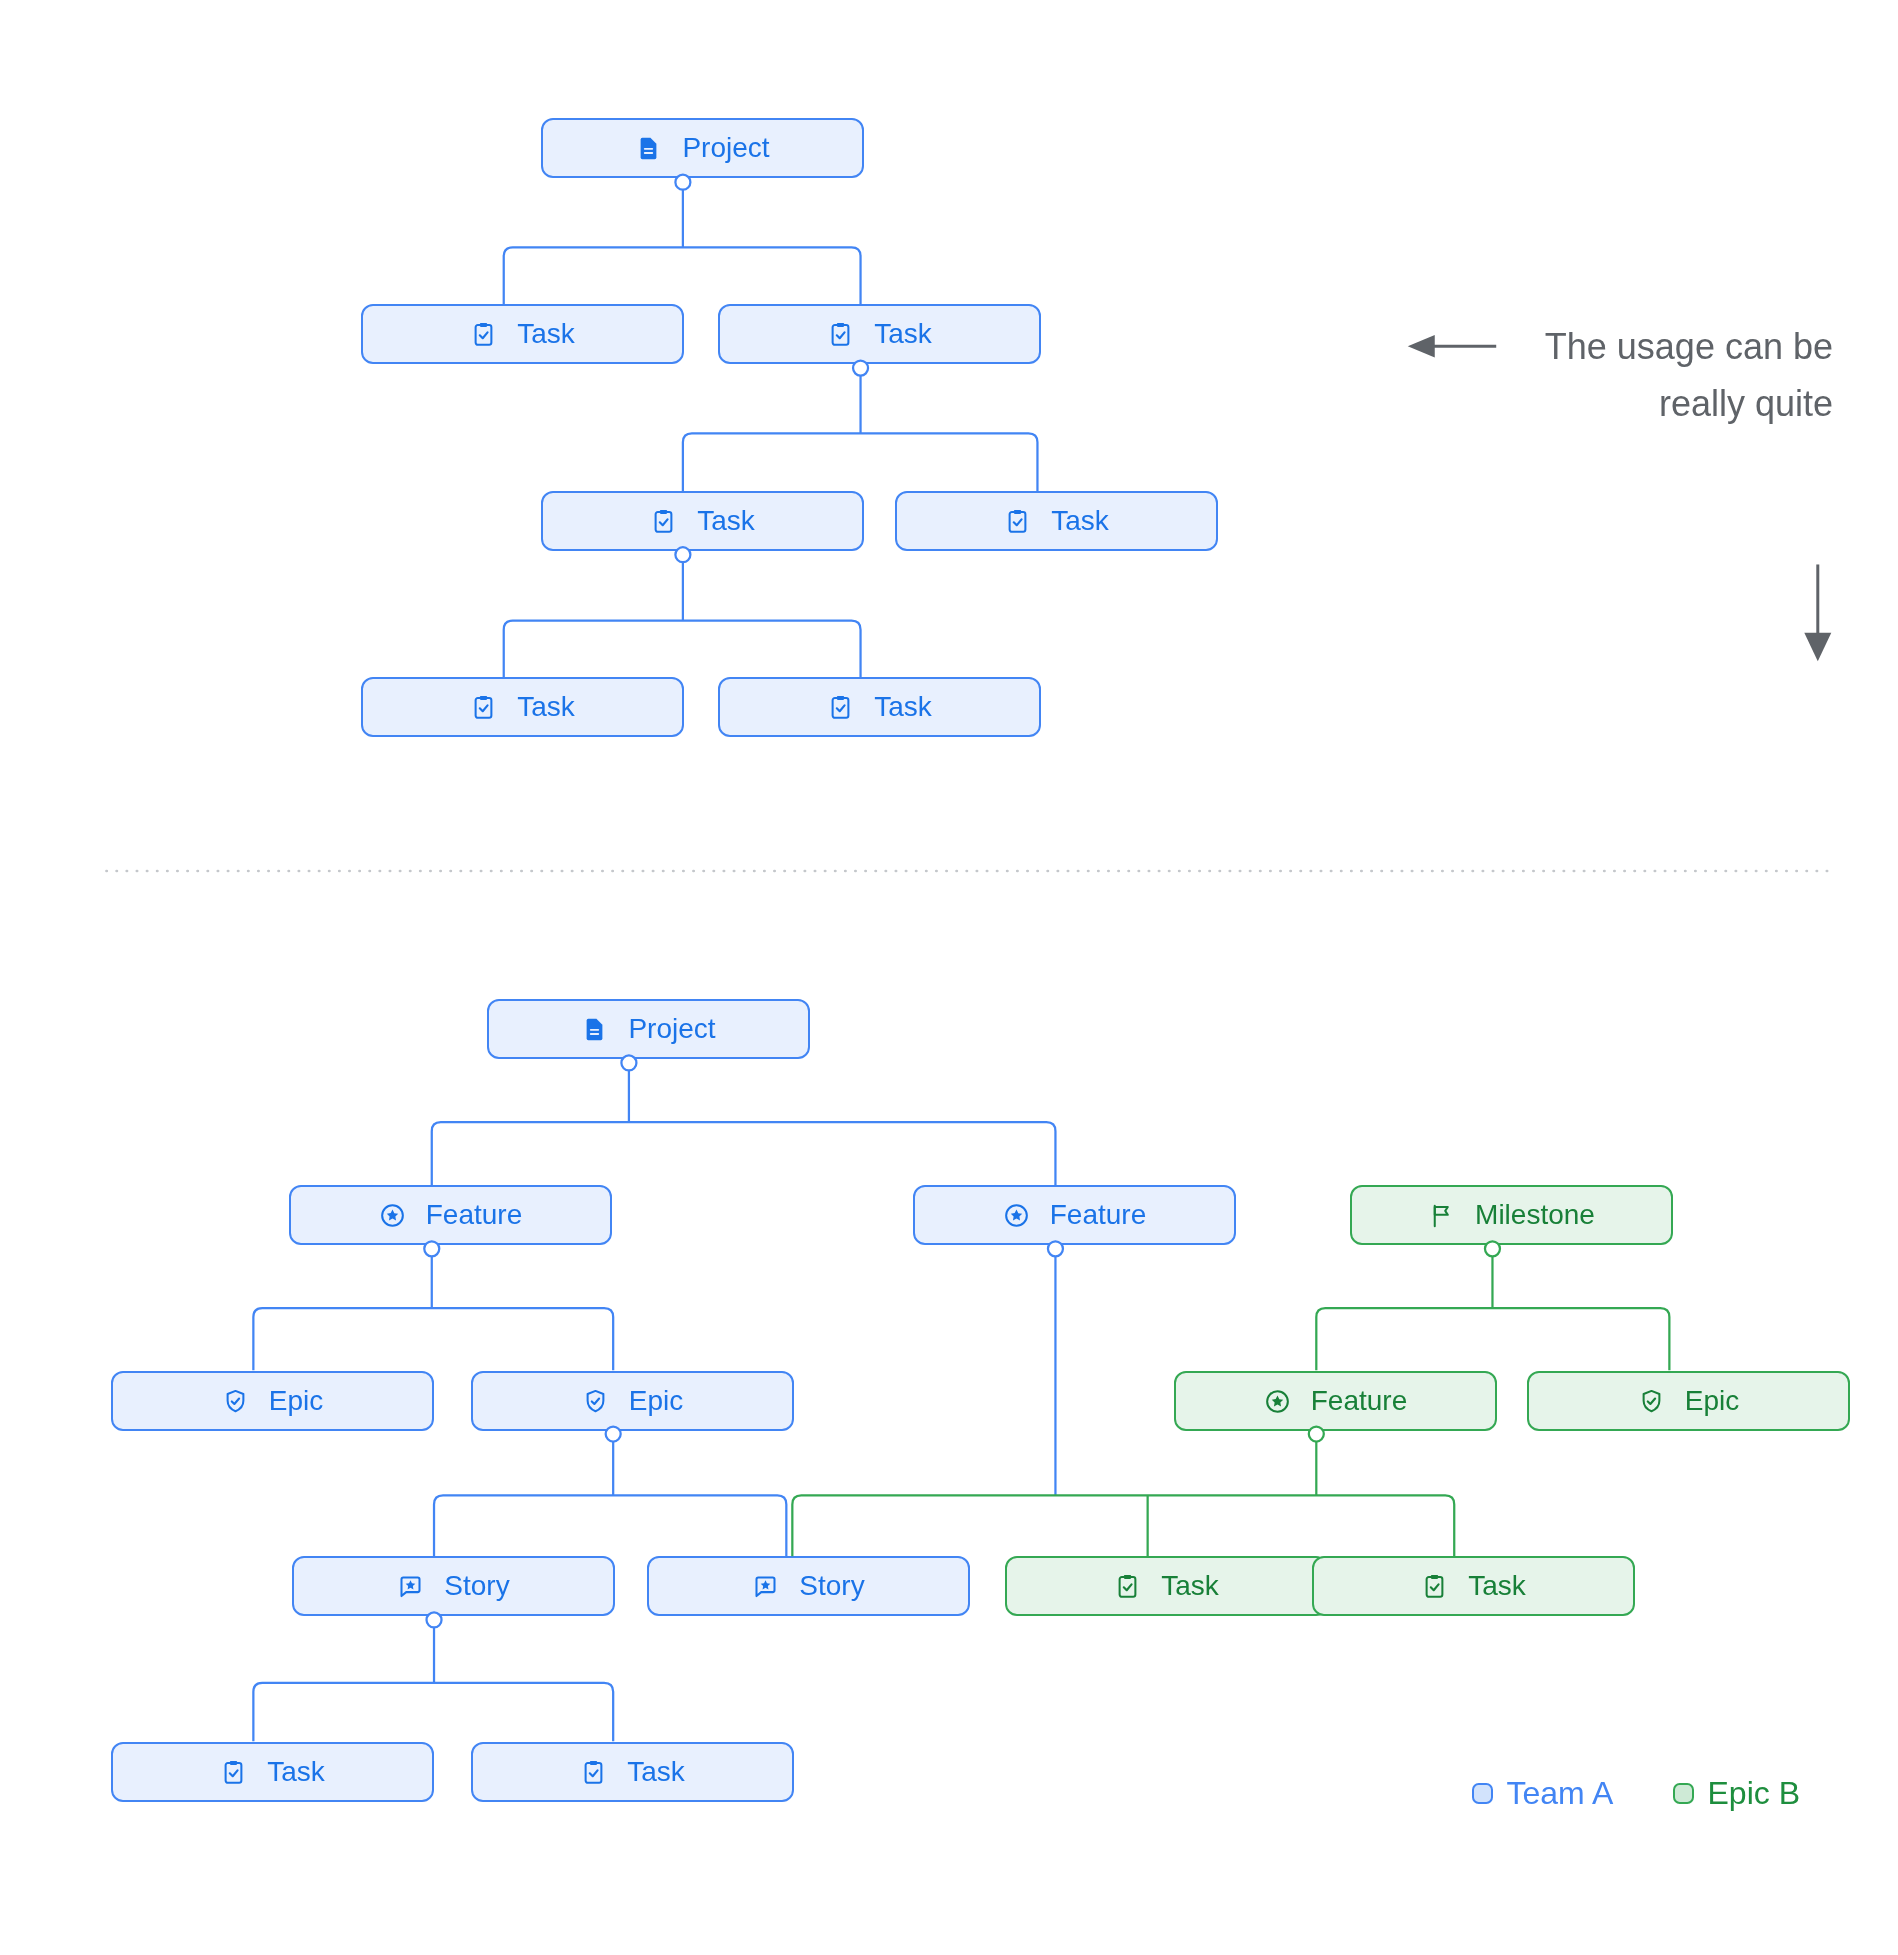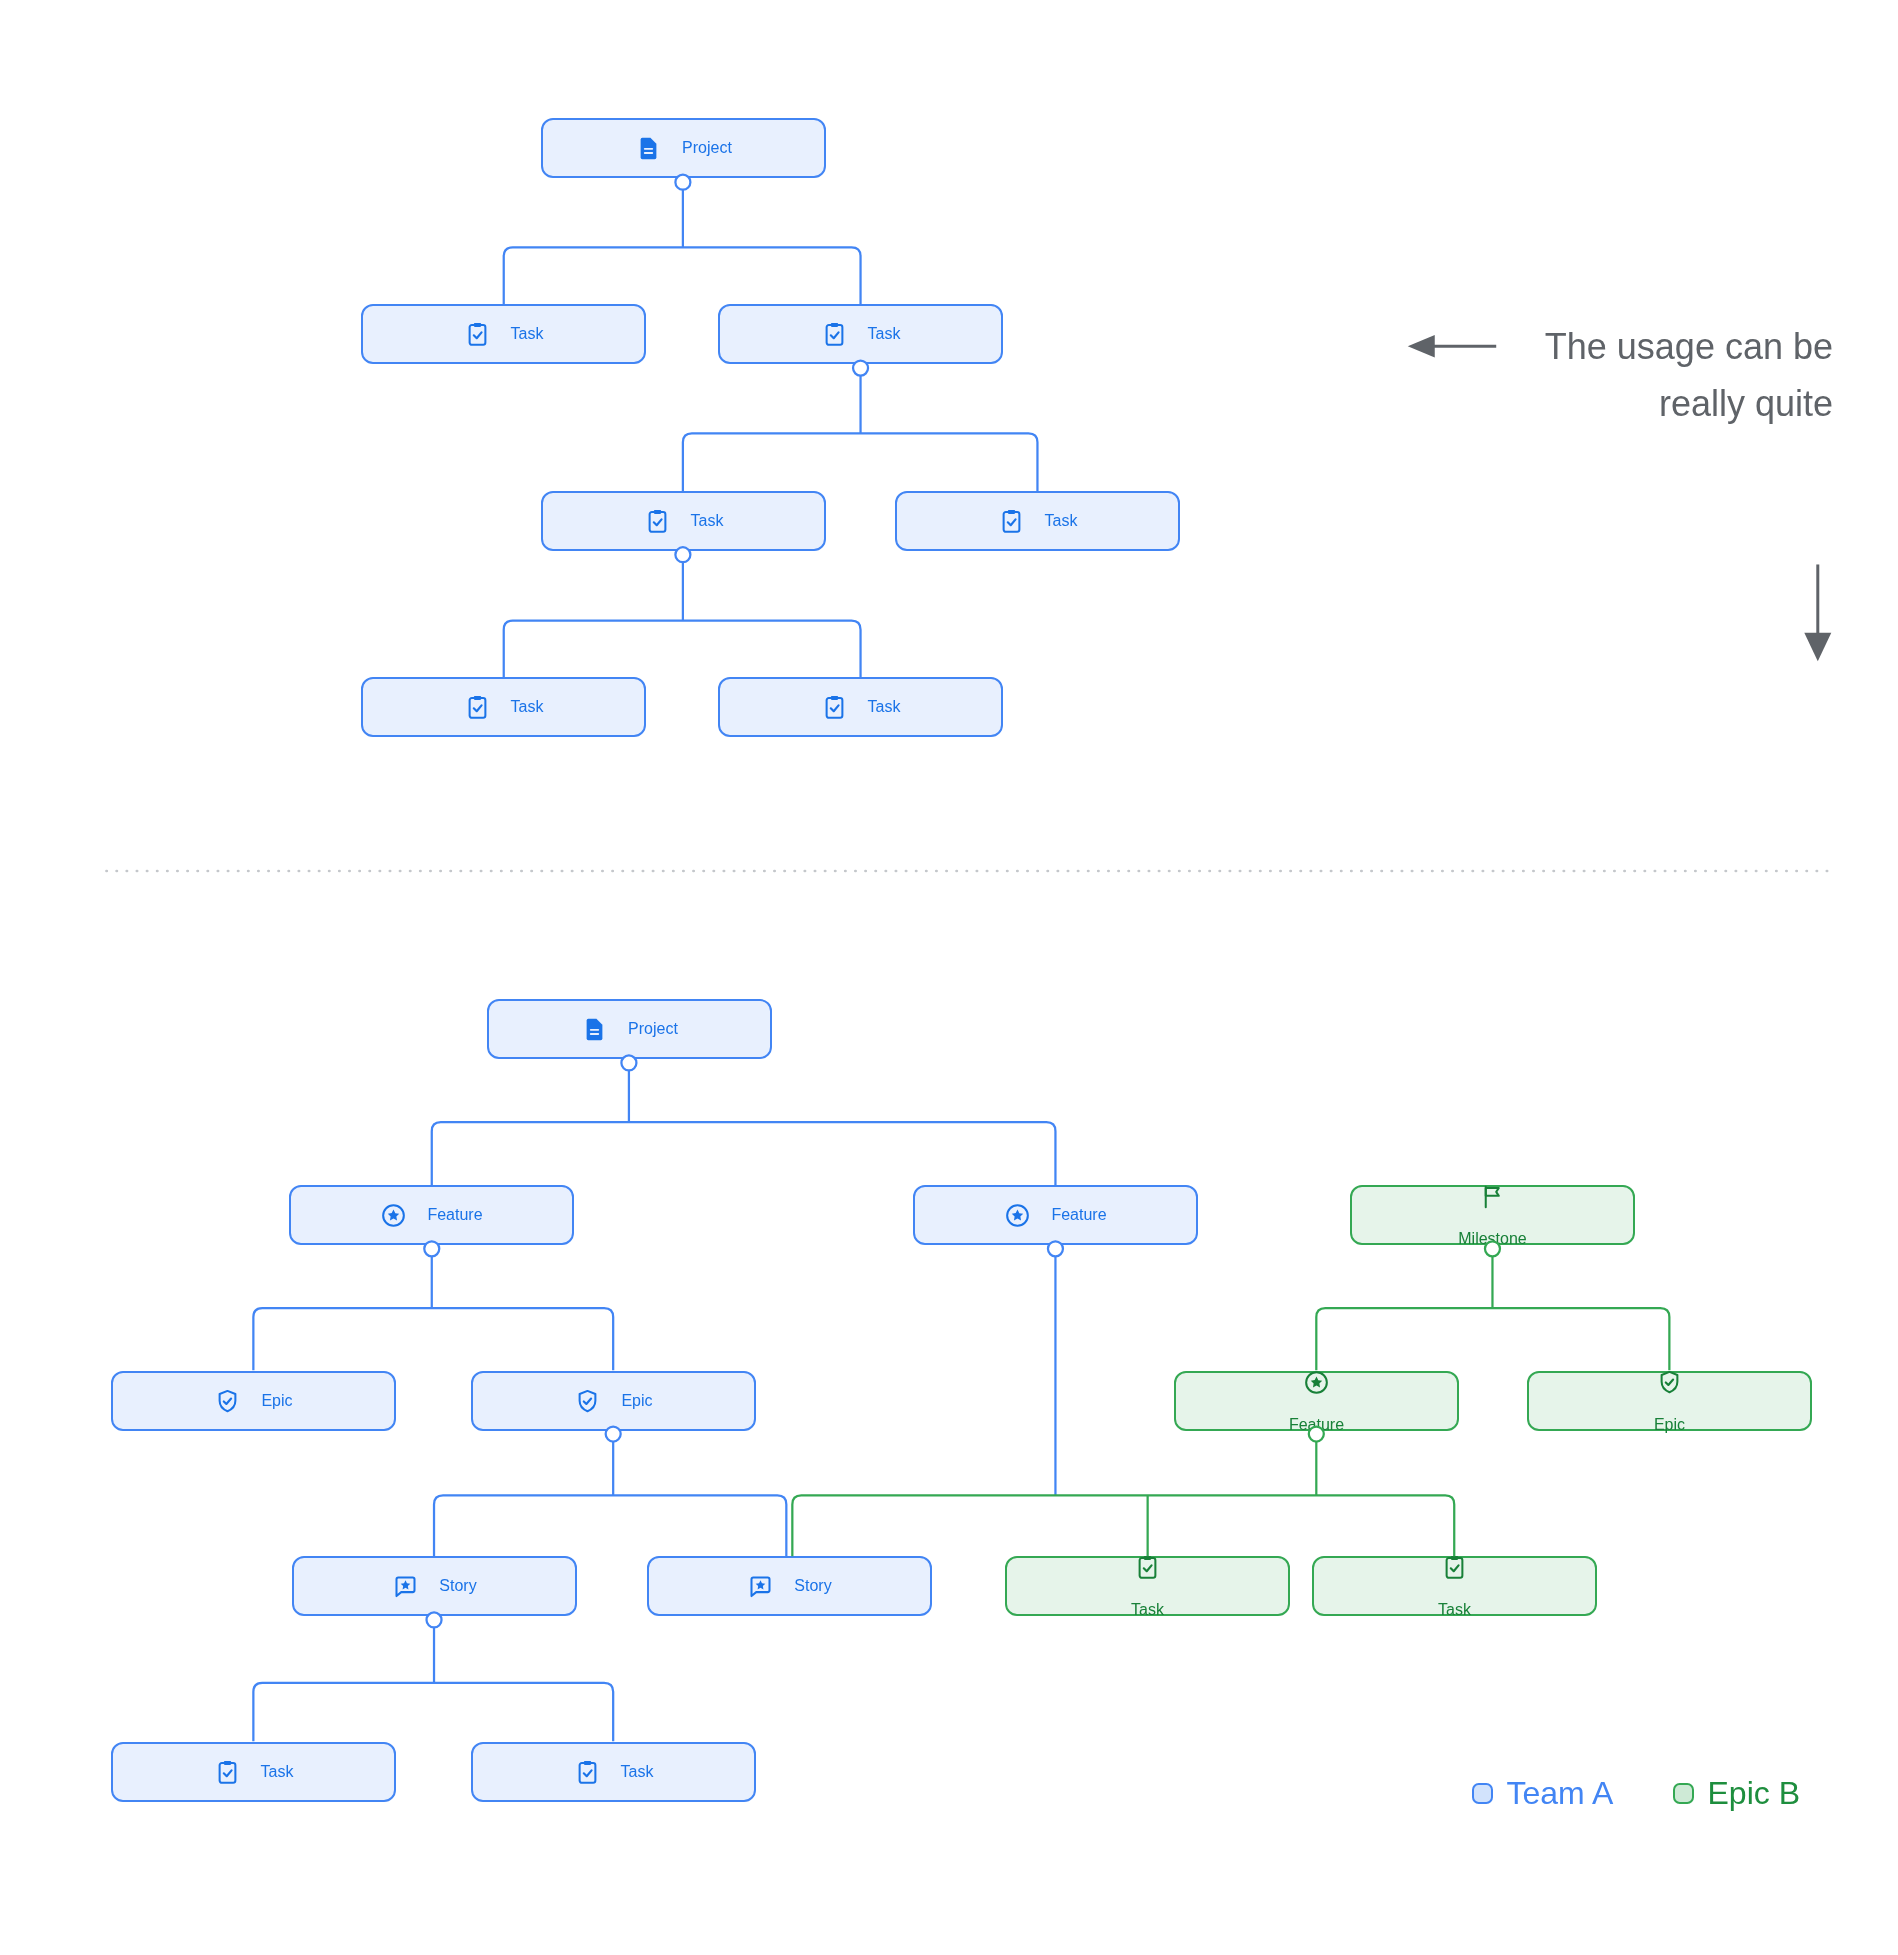--- a/index.html
+++ b/index.html
@@ -7,26 +7,26 @@
     --green-border:#34A853; --green-fill:#E6F4EA; --green-text:#188038;
     --gray-text:#5F6368; --separator:#C4C7CB; --canvas-bg:#FFFFFF;
     --legend-a:#4285F4; --legend-b:#1E8E3E;
     --swatch-a-fill:#D2E3FC; --swatch-b-fill:#CEEAD6;
   }
   html,body{margin:0;padding:0;}
   body{background:var(--canvas-bg);font-family:"Liberation Sans", sans-serif;}
   .canvas{position:relative;width:1898px;height:1955px;background:var(--canvas-bg);overflow:hidden;}
 
   .node{
-    position:absolute;width:285px;height:60px;box-sizing:border-box;
+    position:absolute;width:323px;height:60px;box-sizing:border-box;
     border:2.2px solid var(--blue-border);border-radius:12px;background:var(--blue-fill);
     color:var(--blue-text);display:flex;align-items:center;justify-content:center;gap:20px;
-    font-size:16px;font-weight:500;z-index:1;
+    font-size:28px;font-weight:500;z-index:1;
   }
-  .node.green{border-color:var(--green-border);background:var(--green-fill);color:var(--green-text);flex-direction:column;}
+  .node.green{border-color:var(--green-border);background:var(--green-fill);color:var(--green-text);}
   .icon{width:27px;height:27px;flex:0 0 auto;display:block;}
 
   .wires{position:absolute;left:0;top:0;z-index:5;pointer-events:none;}
   .cb{stroke:var(--blue-border);stroke-width:3;fill:none;}
   .cg{stroke:var(--green-border);stroke-width:3;fill:none;}
   .dotb{fill:#FFFFFF;stroke:var(--blue-border);stroke-width:3;}
   .dotg{fill:#FFFFFF;stroke:var(--green-border);stroke-width:3;}
   .sep{stroke:var(--separator);stroke-width:3.5;fill:none;stroke-linecap:round;stroke-dasharray:0.5 13;}
   .arrow{stroke:var(--gray-text);stroke-width:4;fill:none;}
   .arrow-head{fill:var(--gray-text);stroke:none;}

